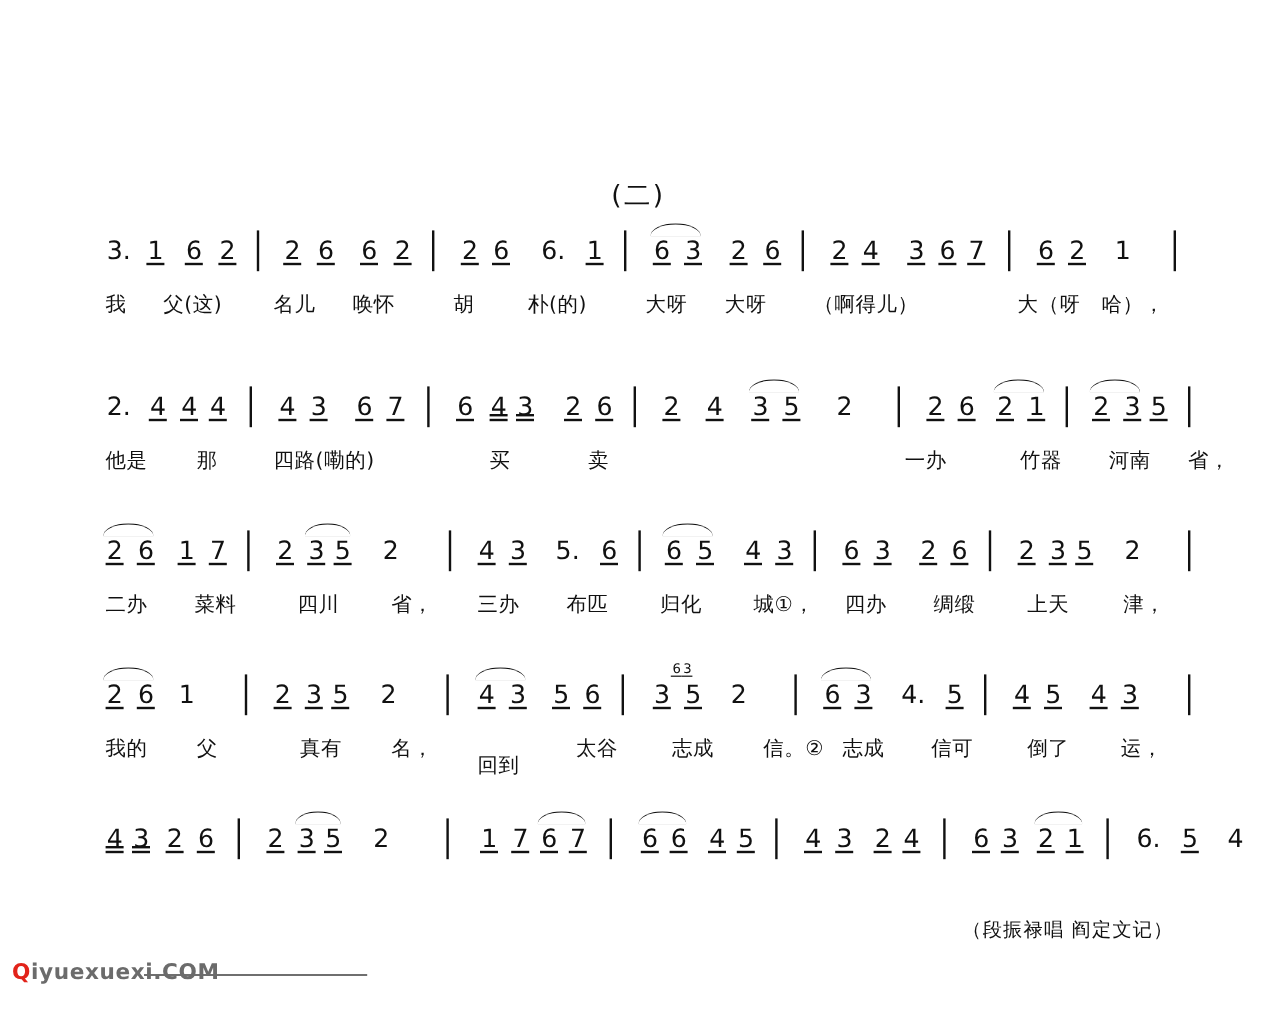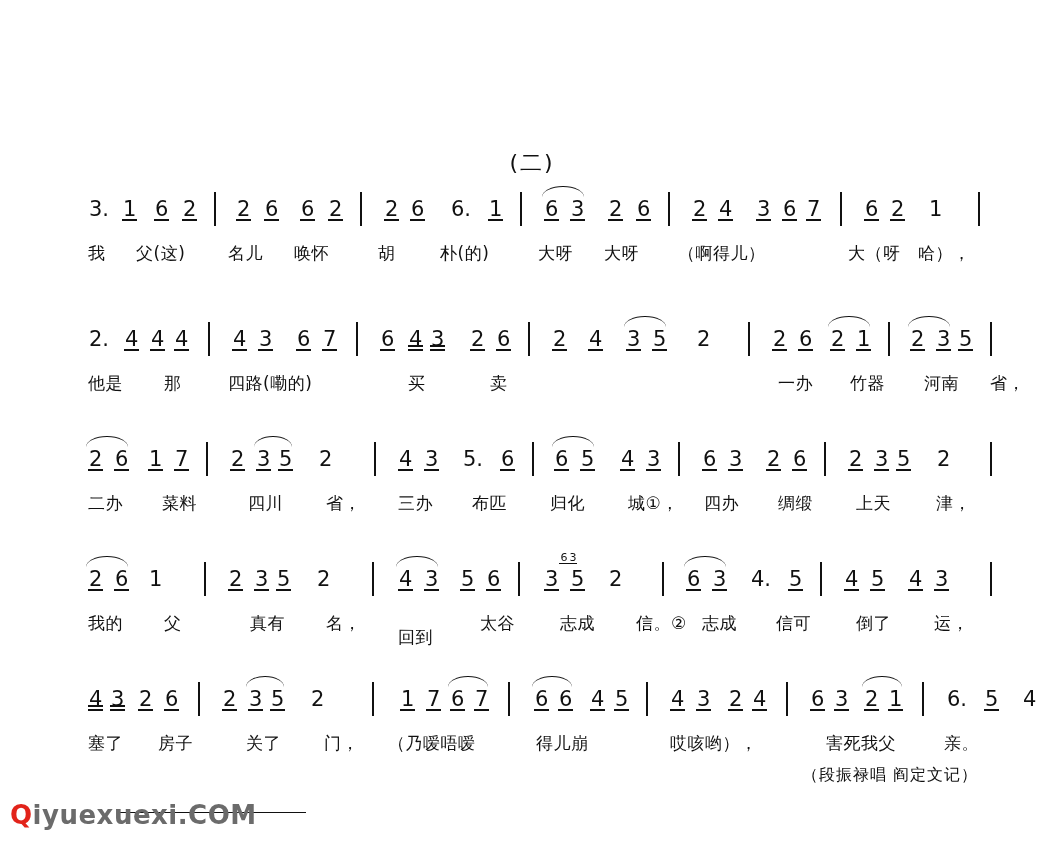--- a/index.html
+++ b/index.html
@@ -132,21 +132,21 @@
     font-size: 13px;
     white-space: nowrap;
   }
   .footnotes .fn2 { margin-left: 58px; }
 
   
   .watermark {
     position: absolute;
     left: 10px;
     top: 800px;
-    font-size: 26px;
+    font-size: 18px;
     font-weight: bold;
     font-family: "DejaVu Sans", "Liberation Sans", sans-serif;
     color: #6b6b6b;
     letter-spacing: 0.5px;
   }
   .watermark .q {
     color: #e2231a;
   }
   
   .grace {
@@ -259,21 +259,21 @@
           <div class="slur" style="left: 536px; width: 42px; top: -10px;"></div>
           <div class="slur" style="left: 740px; width: 42px; top: -10px;"></div>
           <div class="slur" style="left: 820px; width: 42px; top: -10px;"></div>
         </div>
         <div class="lyrics-row">
           <span class="lyr" style="left: 0px;">他是</span>
           <span class="lyr" style="left: 76px;">那</span>
           <span class="lyr" style="left: 140px;">四路(嘞的)</span>
           <span class="lyr" style="left: 320px;">买</span>
           <span class="lyr" style="left: 402px;">卖</span>
-          <span class="lyr" style="left: 690px; text-align: right;">一办</span>
+          <span class="lyr" style="left: 666px; text-align: right;">一办</span>
           <span class="lyr" style="left: 762px;">竹器</span>
           <span class="lyr" style="left: 836px;">河南</span>
           <span class="lyr" style="left: 902px;">省，</span>
         </div>
       </div>
       <div class="system" style="top: 446px;">
         <div class="notes-row">
           <div class="cell" style="left: 0px;"><span class="num u1">2</span></div>
           <div class="cell" style="left: 26px;"><span class="num u1">6</span></div>
           <div class="cell" style="left: 60px;"><span class="num u1">1</span></div>
@@ -405,31 +405,20 @@
           <div class="cell" style="left: 800px;"><span class="num u1">1</span></div>
           <div class="barline" style="left: 834px;"></div>
           <div class="cell" style="left: 858px;"><span class="num">6.</span></div>
           <div class="cell" style="left: 896px;"><span class="num u1">5</span></div>
           <div class="cell" style="left: 934px;"><span class="num">4</span></div>
           <div class="slur" style="left: 158px; width: 38px; top: -10px;"></div>
           <div class="slur" style="left: 360px; width: 40px; top: -10px;"></div>
           <div class="slur" style="left: 444px; width: 40px; top: -10px;"></div>
           <div class="slur" style="left: 774px; width: 40px; top: -10px;"></div>
         </div>
-        <div class="lyrics-row">
-          <span class="lyr" style="left: 0px;">塞了</span>
-          <span class="lyr" style="left: 70px;">房子</span>
-          <span class="lyr" style="left: 158px;">关了</span>
-          <span class="lyr" style="left: 236px;">门，</span>
-          <span class="lyr" style="left: 300px;">（乃嗳唔嗳</span>
-          <span class="lyr" style="left: 448px;">得儿崩</span>
-          <span class="lyr" style="left: 582px;">哎咳哟），</span>
-          <span class="lyr" style="left: 738px;">害死我父</span>
-          <span class="lyr" style="left: 856px;">亲。</span>
-        </div>
       </div>
     </div>
 
   <div class="credit">（段振禄唱   阎定文记）</div>
 
   <div class="foot-rule"></div>
 
   <div class="watermark">
     <span class="q">Q</span><span>iyuexuexi.COM</span>
   </div>

